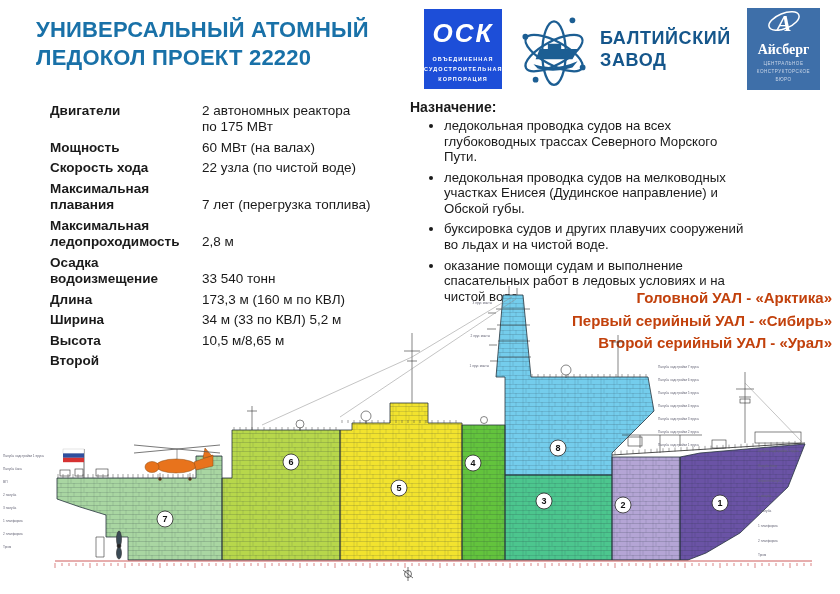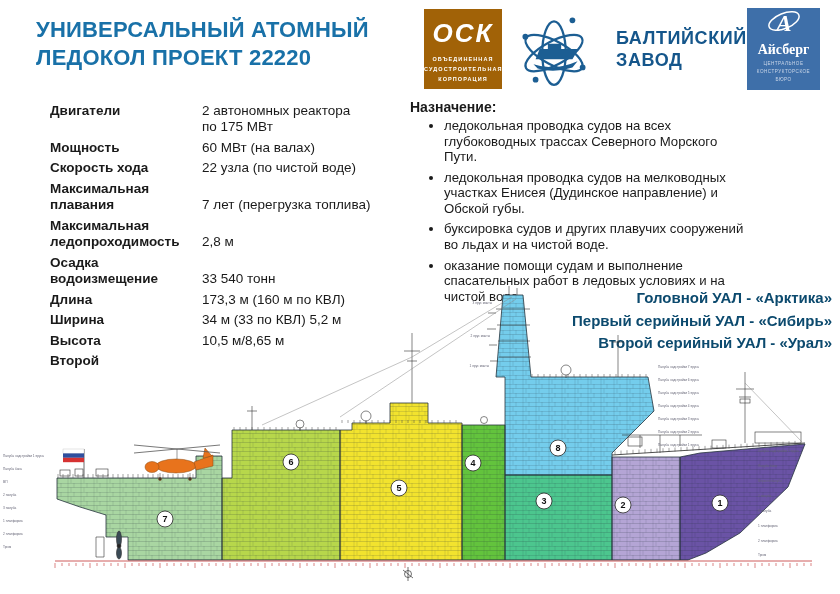--- a/index.html
+++ b/index.html
@@ -5,21 +5,21 @@
   html,body{margin:0;padding:0}
   body{width:840px;height:594px;position:relative;background:#fff;overflow:hidden;
        font-family:"Liberation Sans",sans-serif;color:#1a1a1a}
   .title{position:absolute;left:36px;top:16px;width:392px;text-align:left;
          font-weight:bold;font-size:22px;line-height:1.28;color:#1971a8;letter-spacing:.2px}
   
   .osk{position:absolute;left:424px;top:9px;width:78px;height:80px;background:#d43d37;
        color:#fff;text-align:center}
   .osk-abbr{font-size:26px;font-weight:bold;letter-spacing:2px;margin-top:9px;font-style:italic}
   .osk-sub{font-size:5.5px;font-weight:bold;letter-spacing:1.1px;line-height:1.8;margin-top:6px}
-  .baltic{position:absolute;left:512px;top:6px;display:flex;align-items:center;gap:20px}
+  .baltic{position:absolute;left:512px;top:6px;display:flex;align-items:center;gap:4px}
   .baltic-name{font-size:18px;font-weight:bold;color:#15568b;line-height:1.2;letter-spacing:.6px}
   .iceberg{position:absolute;left:747px;top:8px;width:73px;height:82px;background:#3e6fa9;
            color:#fff;text-align:center}
   .iceberg-name{font-family:"Liberation Serif",serif;font-size:14px;font-weight:bold;margin-top:-2px}
   .iceberg-sub{font-size:4.6px;letter-spacing:.5px;line-height:1.7;color:#c9d6e8;margin-top:2px}
   
   .specs{position:absolute;left:50px;top:103px;width:378px}
   .spec-row{display:flex;margin-bottom:4px;align-items:flex-start}
   .spec-row.end{align-items:flex-end}
   .spec-label{width:152px;flex-shrink:0;font-weight:bold;font-size:13.5px;line-height:1.22}
@@ -38,21 +38,21 @@
   .circ-num{font-size:9px;font-weight:bold;text-anchor:middle;fill:#111}
 </style>
 </head>
 <body>
 
 <div class="title" style="color: rgb(25, 113, 168);">
   <div>УНИВЕРСАЛЬНЫЙ АТОМНЫЙ</div>
   <div>ЛЕДОКОЛ ПРОЕКТ 22220</div>
 </div>
 
-<div class="osk" style="background: #a16207;">
+<div class="osk" style="background: #1d4ed8;">
   <div class="osk-abbr">ОСК</div>
   <div class="osk-sub">
     <div>ОБЪЕДИНЕННАЯ</div>
     <div>СУДОСТРОИТЕЛЬНАЯ</div>
     <div>КОРПОРАЦИЯ</div>
   </div>
 </div>
 
 <div class="baltic">
   <svg width="84" height="88" viewBox="0 0 80 86">
@@ -136,21 +136,21 @@
 <div class="purpose">
   <div class="purpose-h">Назначение:</div>
   <ul>
     <li>ледокольная проводка судов на всех глубоководных трассах Северного Морского Пути.</li>
     <li>ледокольная проводка судов на мелководных участках Енисея (Дудинское направление) и Обской губы.</li>
     <li>буксировка судов и других плавучих сооружений во льдах и на чистой воде.</li>
     <li>оказание помощи судам и выполнение спасательных работ в ледовых условиях и на чистой воде.</li>
   </ul>
 </div>
 
-<div class="ships" style="color: #0c4a6e;">
+<div class="ships" style="color: #c2410c;">
   <div>Головной УАЛ - «Арктика»</div>
   <div>Первый серийный УАЛ - «Сибирь»</div>
   <div>Второй серийный УАЛ - «Урал»</div>
 </div>
 
 <svg id="ship" class="ship-svg" width="840" height="309" viewBox="0 0 840 309">
   <defs>
     <pattern id="det" width="13" height="9" patternUnits="userSpaceOnUse">
       <path d="M0,0.3H13M0,4.5H13" stroke="#1b2a33" stroke-width="0.35" fill="none" opacity="0.5"></path>
       <path d="M3,0V9M9,0V4.5M6,4.5V9" stroke="#1b2a33" stroke-width="0.3" fill="none" opacity="0.45"></path>

